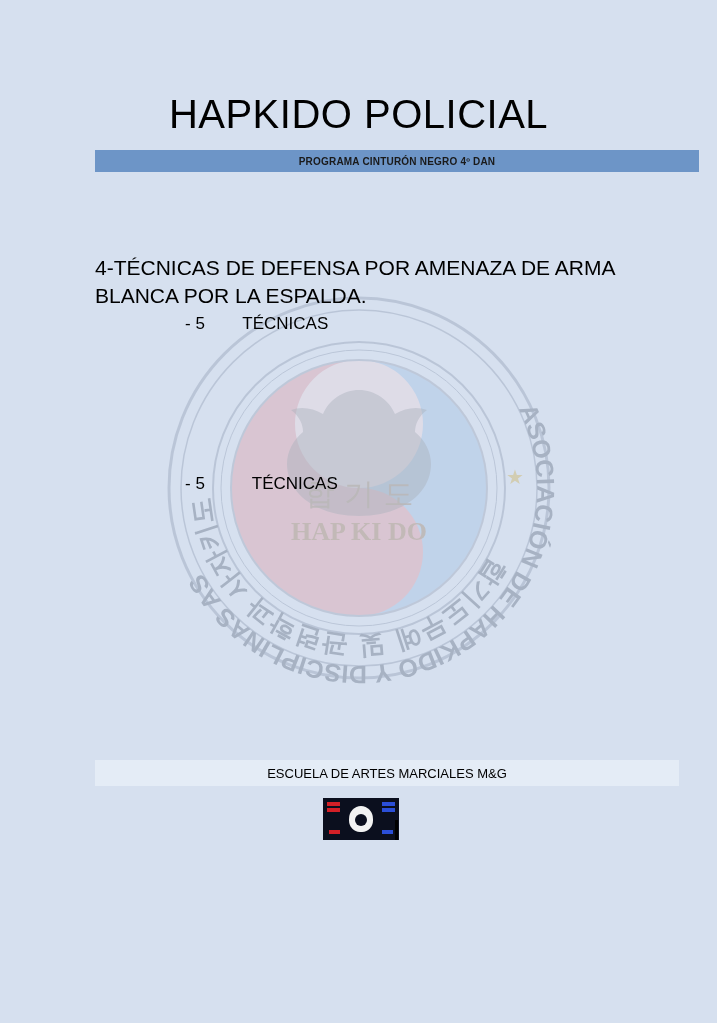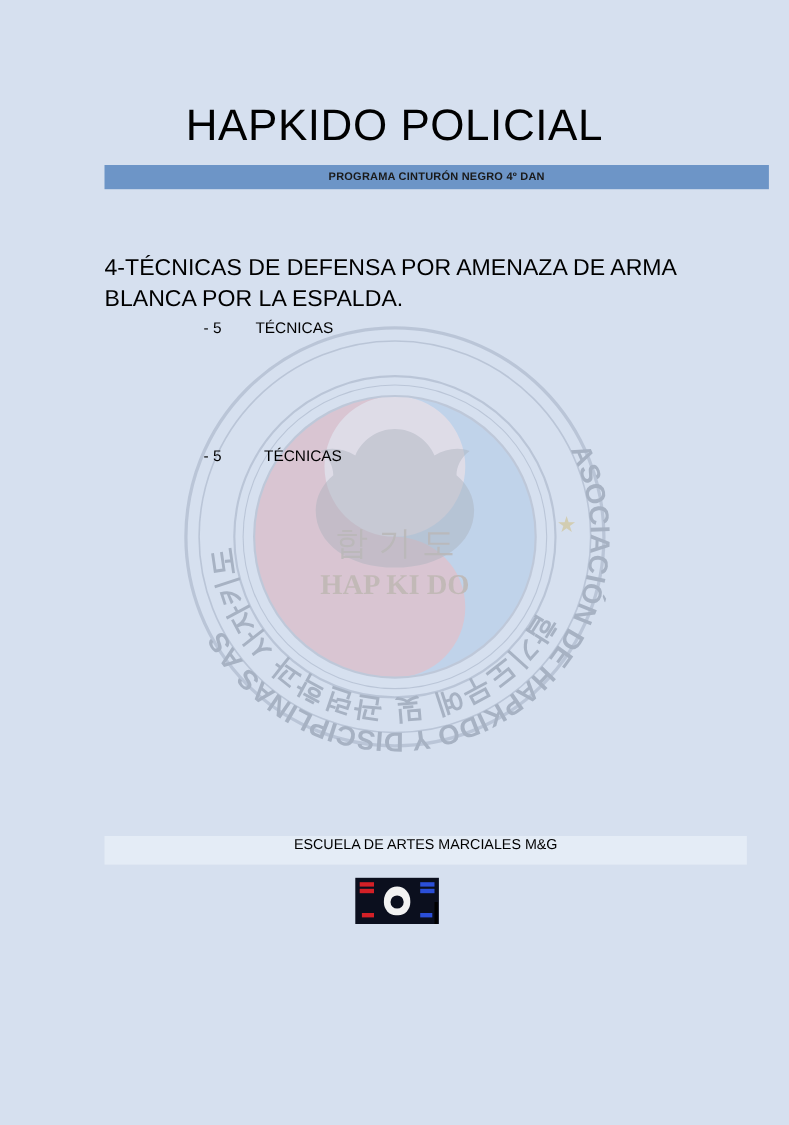--- a/index.html
+++ b/index.html
@@ -69,48 +69,48 @@
   }
 
   
   .content {
     position: absolute;
     top: 230px;
     left: 95px;
     width: 545px;
     z-index: 3;
   }
-  .section { margin-bottom: 8px; }
+  .section { margin-bottom: 8px; margin-top: 24px; }
   .section-heading {
     font-size: 21px;
     color: #000;
     line-height: 1.33;
     margin: 0 0 4px 0;
     font-weight: normal;
   }
   .section-detail {
-    font-size: 14px;
+    font-size: 17px;
     color: #000;
     margin: 0;
     padding-left: 90px;
     white-space: pre;
   }
   .gap-1 { height: 44px; }
   .gap-2 { height: 40px; }
 
   
   .footer-bar {
     position: absolute;
     top: 760px;
     left: 95px;
     width: 584px;
     height: 26px;
     background: #e4ecf6;
     display: flex;
-    align-items: flex-start;
+    align-items: center;
     justify-content: center;
     z-index: 3;
   }
   .footer-bar .footer-text {
     font-size: 13px;
     color: #000;
   }
 
   
   .logo-block {

